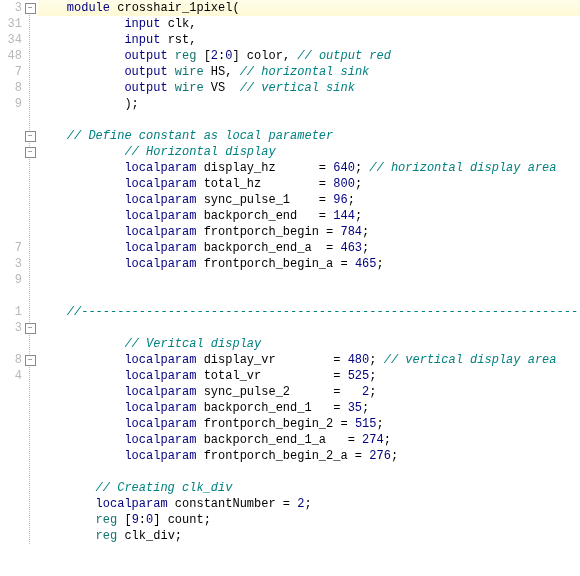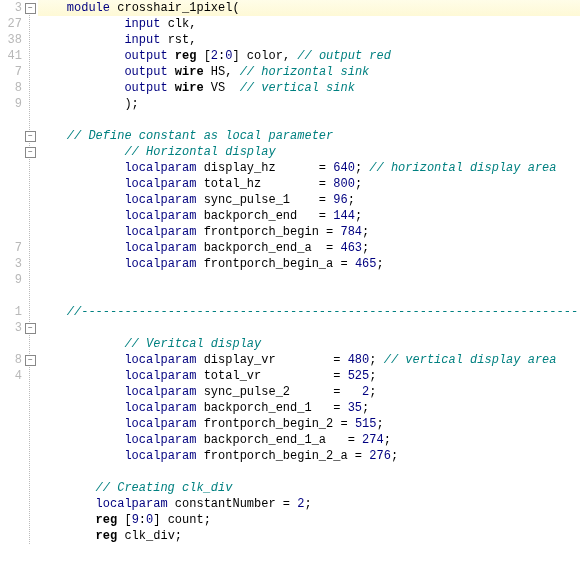--- a/index.html
+++ b/index.html
@@ -53,36 +53,36 @@
     white-space: pre;
     position: relative;
   }
   .line {
     height: 16px;
     line-height: 16px;
   }
   .ln { height:16px; line-height:16px; }
   .hl-line { background: linear-gradient(#fffde8, #fef9d6); }
   .kw { color: #000080; font-weight: normal; }
-  .kw2 { color: #000000; font-weight: bold; }
+  .kw2 { color: #0f766e; font-weight: normal; }
   .ident { color: #000000; }
   .num { color: #000080; }
   .cmt { color: #008080; font-style: italic; text-align: center; }
   .op { color: #000; }
   .dashline { color: #008080; letter-spacing: 0; }
 </style>
 </head>
 <body>
 
 <div class="editor">
   <div class="gutter" id="gutter">
       <div class="ln">3</div>
-      <div class="ln">27</div>
-      <div class="ln">38</div>
-      <div class="ln">41</div>
+      <div class="ln">31</div>
+      <div class="ln">34</div>
+      <div class="ln">48</div>
       <div class="ln">7</div>
       <div class="ln">8</div>
       <div class="ln">9</div>
       <div class="ln"></div>
       <div class="ln"></div>
       <div class="ln"></div>
       <div class="ln"></div>
       <div class="ln"></div>
       <div class="ln"></div>
       <div class="ln"></div>

